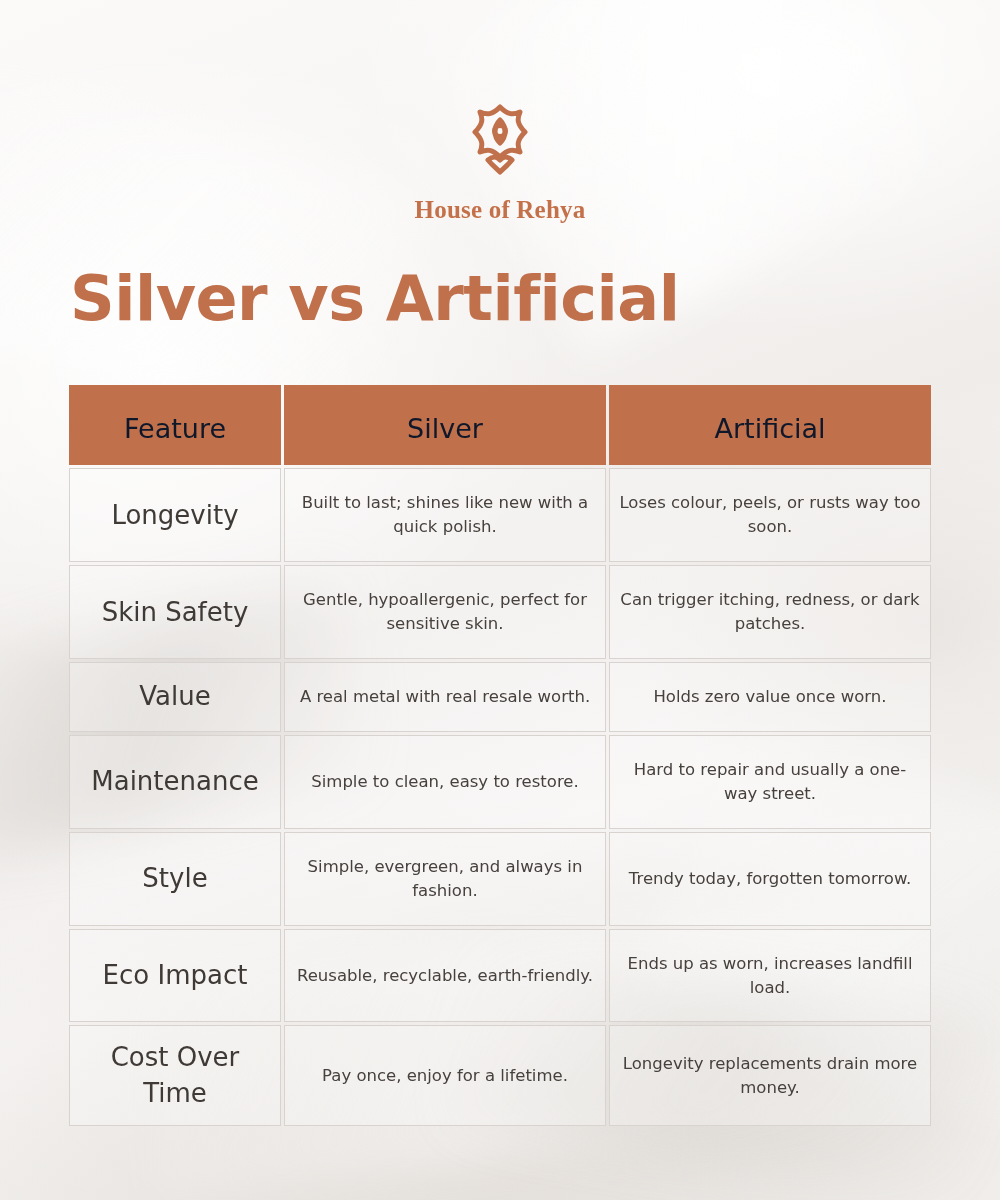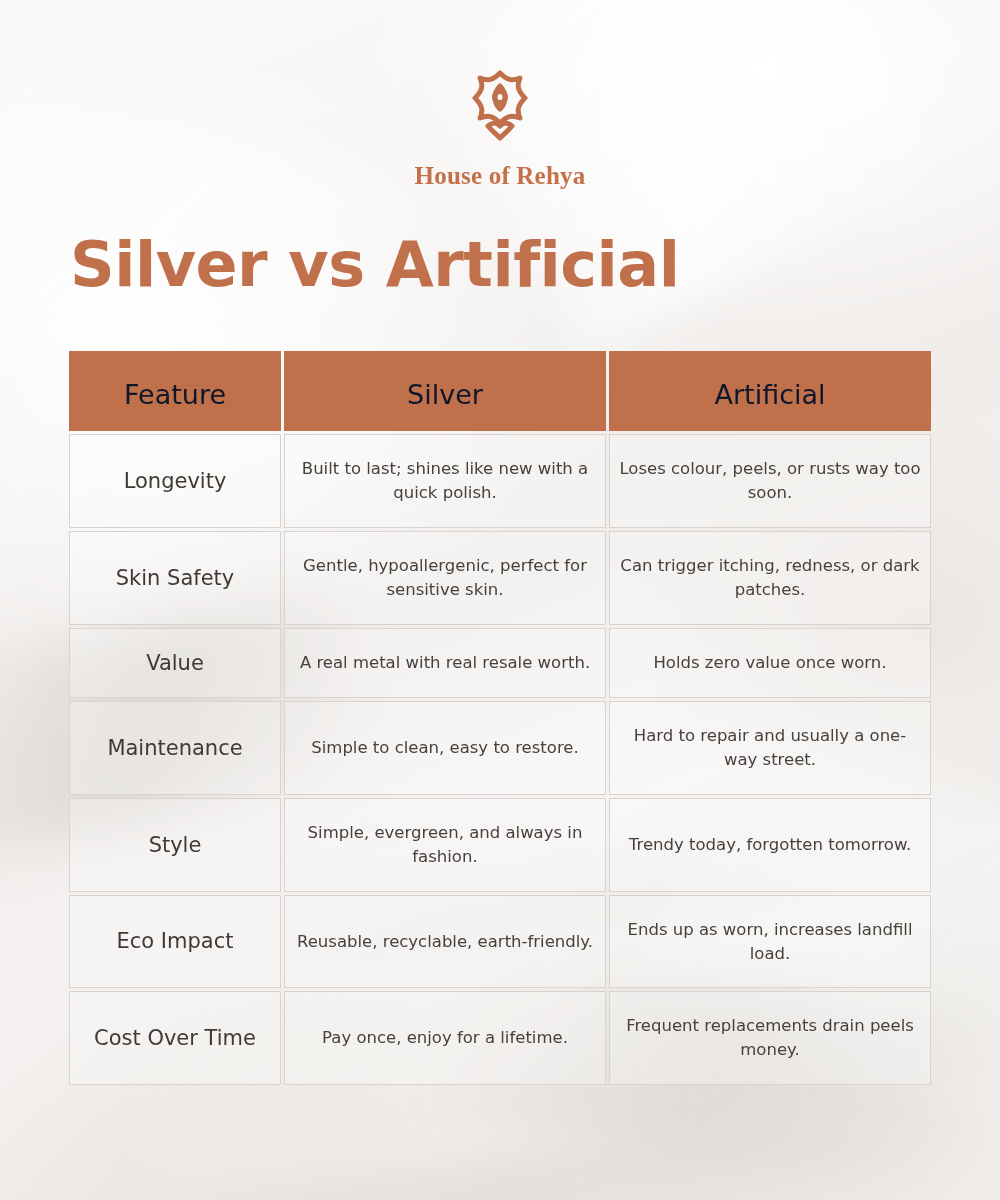--- a/index.html
+++ b/index.html
@@ -41,21 +41,21 @@
     background: linear-gradient(120deg, rgba(196,190,184,0) 0%, rgba(196,190,184,0.45) 50%, rgba(196,190,184,0) 100%);
     filter: blur(26px);
   }
   .d1 { top: 620px; left: -60px; width: 420px; height: 200px; transform: rotate(-12deg); }
   .d2 { top: 980px; right: 20px; width: 520px; height: 180px; transform: rotate(8deg); opacity: .7; }
 
   .content { position: relative; z-index: 2; }
 
   .brand {
     text-align: center;
-    padding-top: 64px;
+    padding-top: 98px;
   }
   .brand-mark { display: block; margin: 0 auto; }
   .brand-name {
     margin-top: 14px;
     font-family: "Liberation Serif", serif;
     font-weight: bold;
     font-size: 25px;
     color: #c4714a;
     letter-spacing: 0.2px;
   }
@@ -91,21 +91,21 @@
   }
   table.compare td {
     border: 1px solid #d8d3ce;
     background: rgba(255,255,255,0.30);
     text-align: center;
     vertical-align: middle;
     color: #3f3a36;
     font-family: "DejaVu Sans", sans-serif;
   }
   table.compare td.feature {
-    font-size: 21px;
+    font-size: 26px;
     padding: 14px 10px;
     line-height: 1.35;
   }
   table.compare td.cell {
     font-size: 16.5px;
     line-height: 1.45;
     padding: 22px 8px;
     color: #46413d;
   }
   col.c-feature { width: 212px; }
@@ -181,19 +181,19 @@
           <td class="cell">Trendy today, forgotten tomorrow.</td>
         </tr>
         <tr>
           <td class="feature">Eco Impact</td>
           <td class="cell">Reusable, recyclable, earth-friendly.</td>
           <td class="cell">Ends up as worn, increases landfill load.</td>
         </tr>
         <tr>
           <td class="feature">Cost Over Time</td>
           <td class="cell">Pay once, enjoy for a lifetime.</td>
-          <td class="cell">Frequent replacements drain peels money.</td>
+          <td class="cell">Longevity replacements drain more money.</td>
         </tr>
       </tbody>
     </table>
 
   </div>
 </div>
 
 </body></html>

